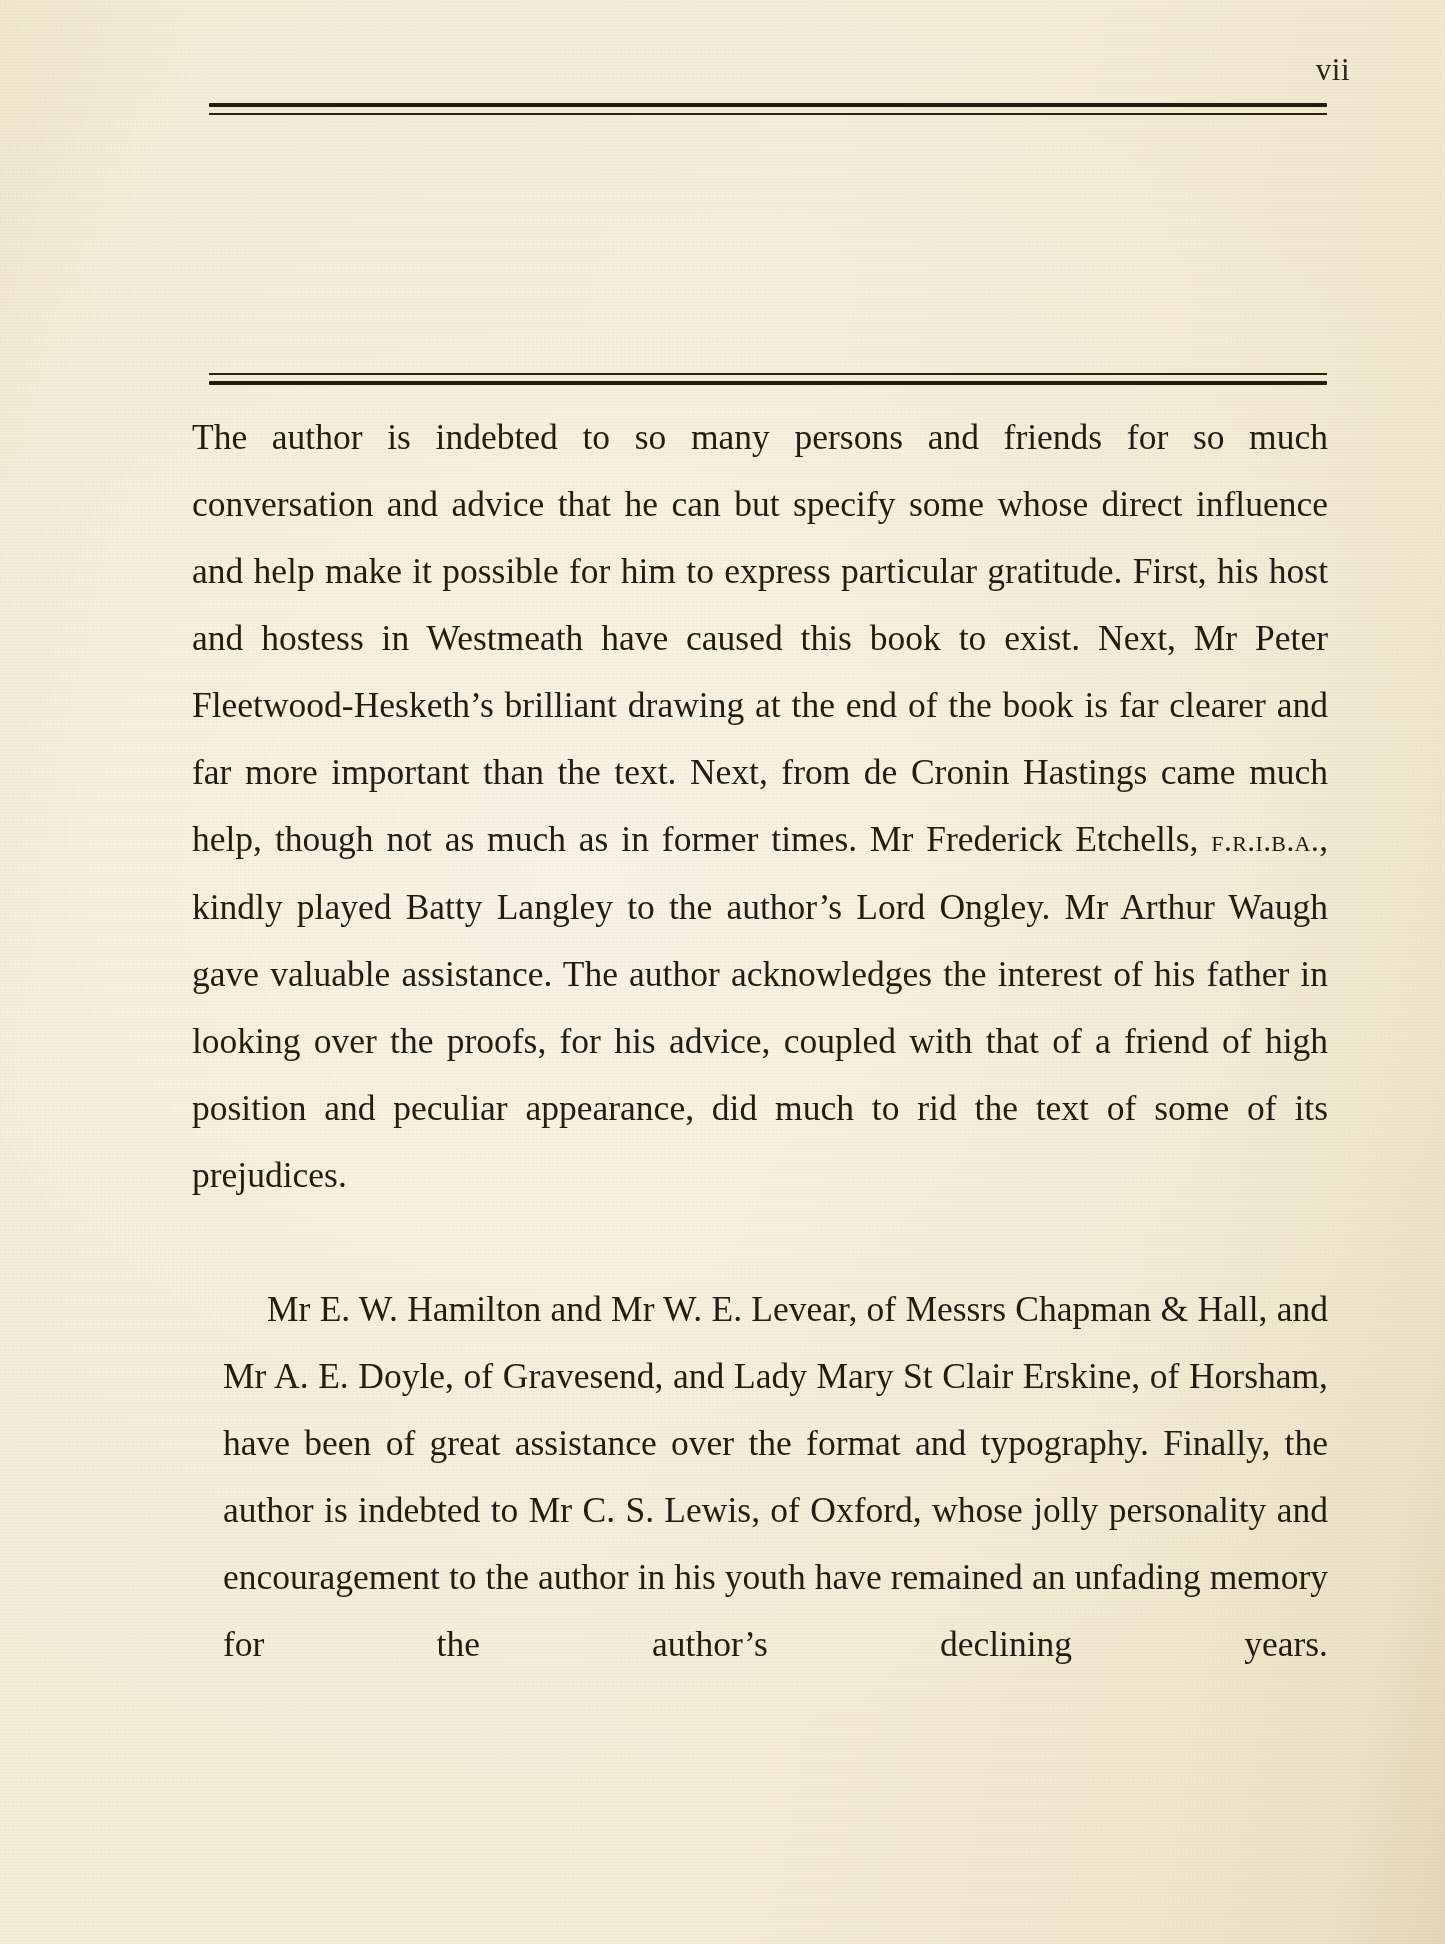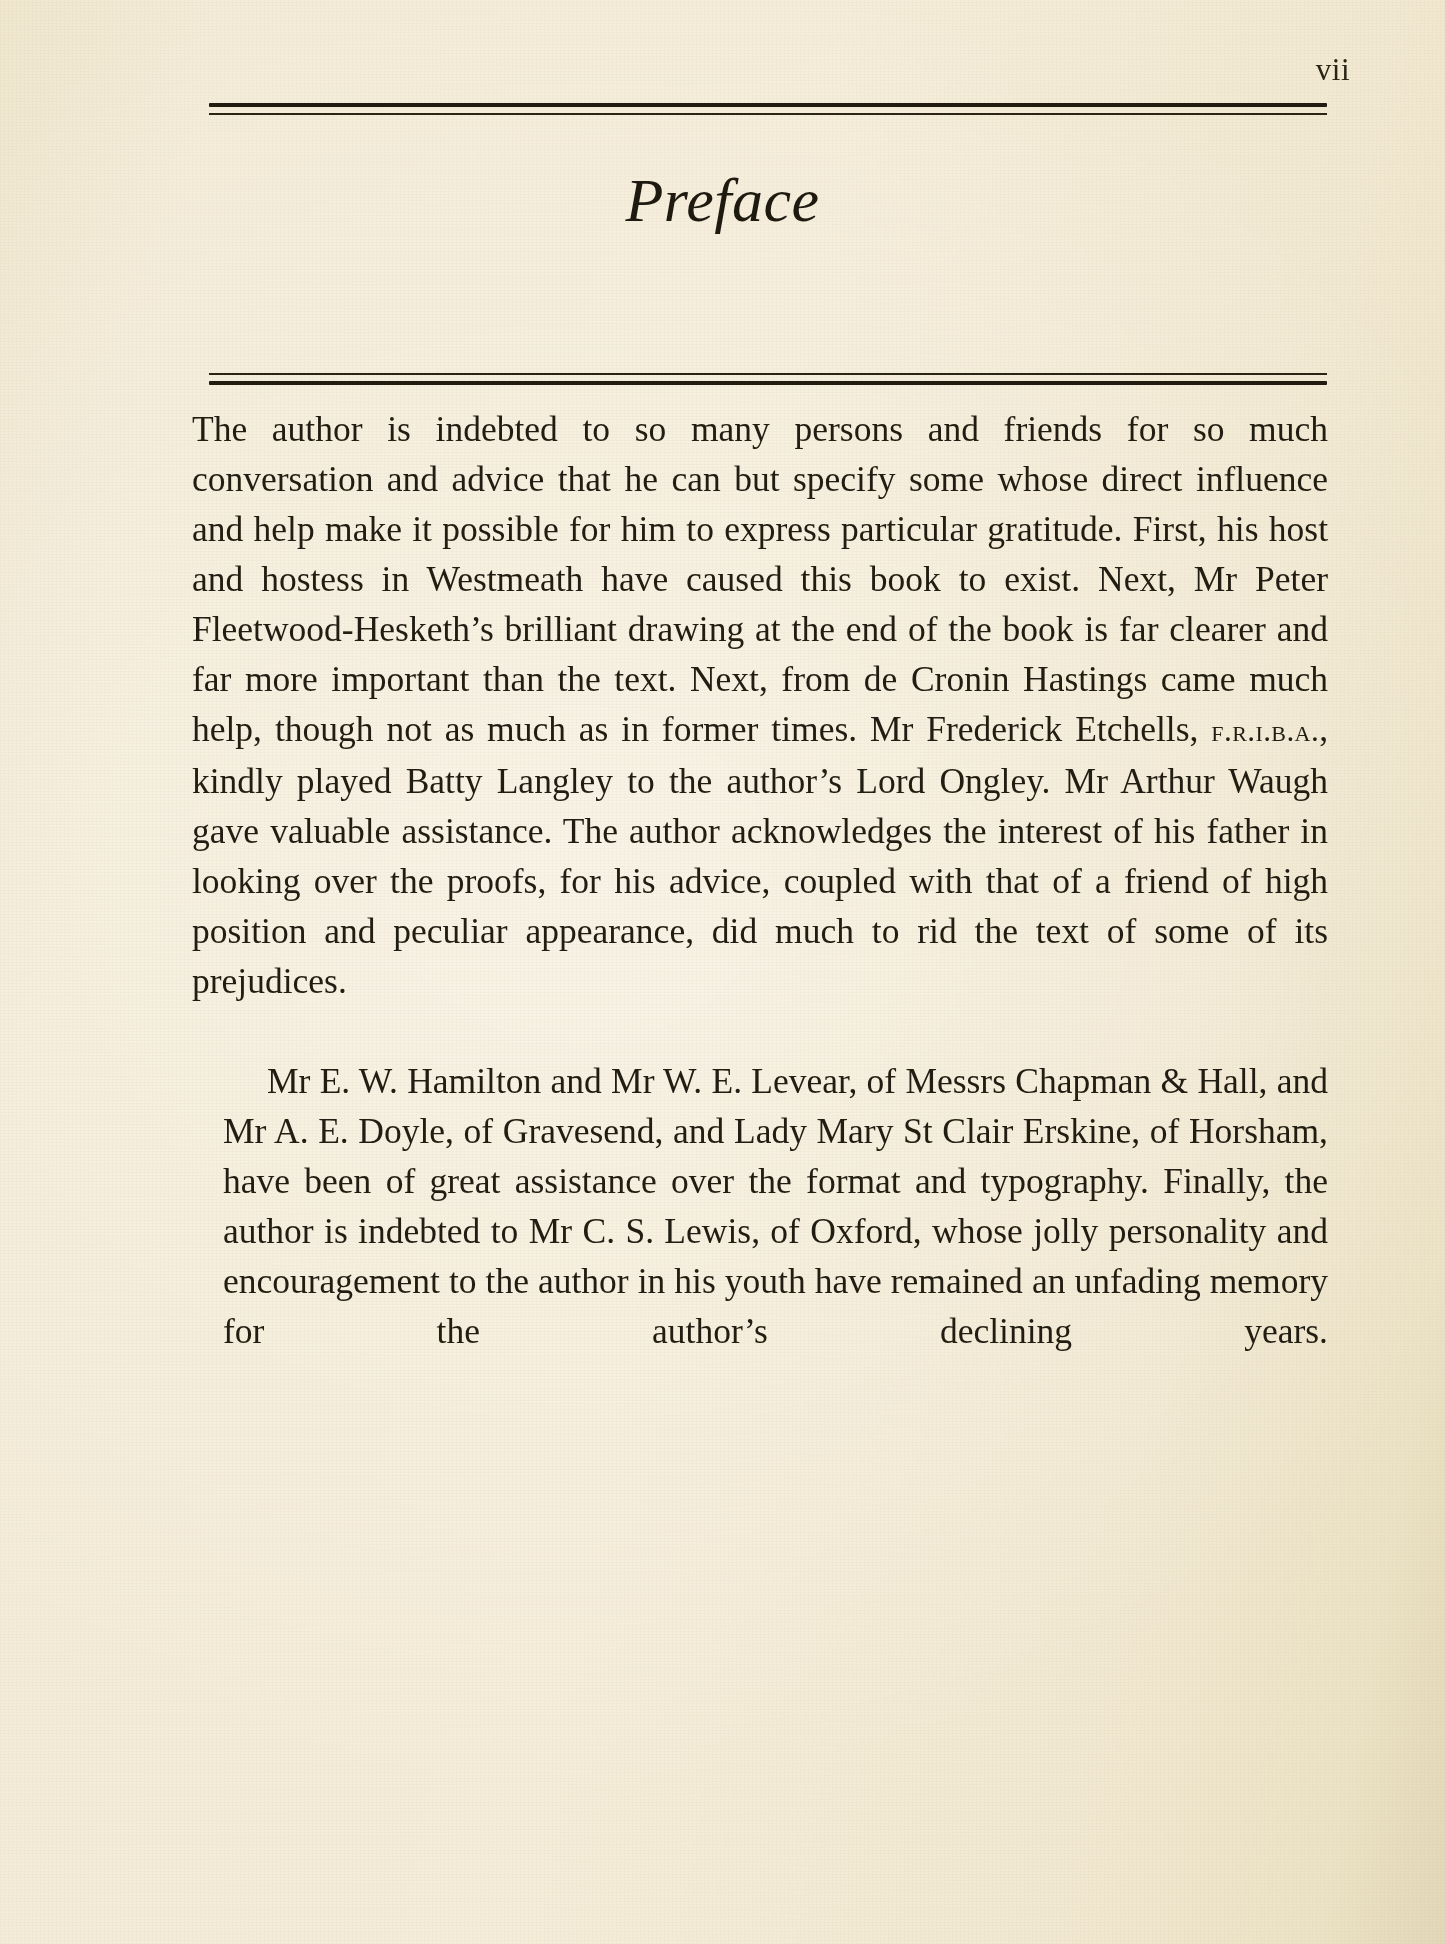--- a/index.html
+++ b/index.html
@@ -92,21 +92,21 @@
 
   
   .body-text {
     position: absolute;
     top: 404px;
     left: 192px;
     width: 1136px;
     text-align: justify;
     text-justify: inter-word;
     font-size: 35.5px;
-    line-height: 50px;
+    line-height: 67px;
     color: #221d12;
     hyphens: manual;
   }
 
   .body-text p {
     margin: 0;
   }
   .body-text p.indented {
     text-indent: 44px;
     margin-left: 31px;
@@ -132,21 +132,20 @@
   <div class="grain"></div>
 
   <div class="folio">vii</div>
 
   <div class="rule-block rule-top">
     <div class="rule-thick"></div>
     <div class="rule-gap"></div>
     <div class="rule-thin"></div>
   </div>
 
-  <div class="chapter-title">Preface</div>
 
   <div class="rule-block rule-bottom">
     <div class="rule-thin"></div>
     <div class="rule-gap"></div>
     <div class="rule-thick"></div>
   </div>
 
   <div class="body-text">
       <p><span>The author is indebted to so many persons and friends for so much conversation and advice that he can but specify some whose direct influence and help make it possible for him to express particular gratitude. First, his host and hostess in Westmeath have caused this book to exist. Next, Mr Peter Fleetwood-Hesketh’s brilliant drawing at the end of the book is far clearer and far more important than the text. Next, from de Cronin Hastings came much help, though not as much as in former times. Mr Frederick Etchells, </span><span class="smallcaps">f.r.i.b.a.</span><span>, kindly played Batty Langley to the author’s Lord Ongley. Mr Arthur Waugh gave valuable assistance. The author acknowledges the interest of his father in looking over the proofs, for his advice, coupled with that of a friend of high position and peculiar appearance, did much to rid the text of some of its prejudices.</span></p>
       <p class="indented"><span>Mr E. W. Hamilton and Mr W. E. Levear, of Messrs Chapman &amp; Hall, and Mr A. E. Doyle, of Gravesend, and Lady Mary St Clair Erskine, of Horsham, have been of great assistance over the format and typography. Finally, the author is indebted to Mr C. S. Lewis, of Oxford, whose jolly personality and encouragement to the author in his youth have remained an unfading memory for the author’s declining years.</span></p>

